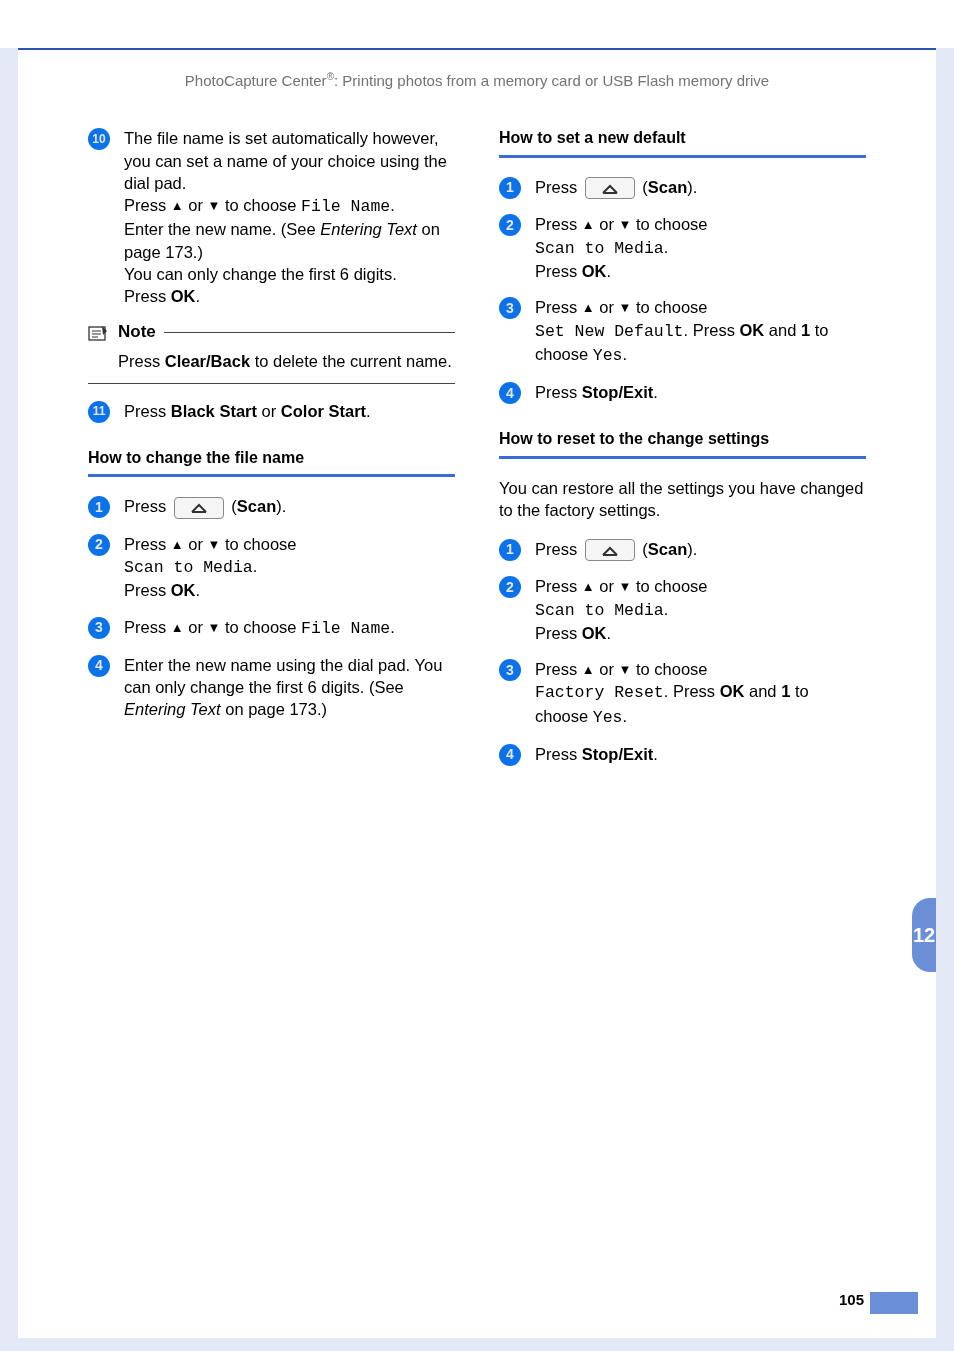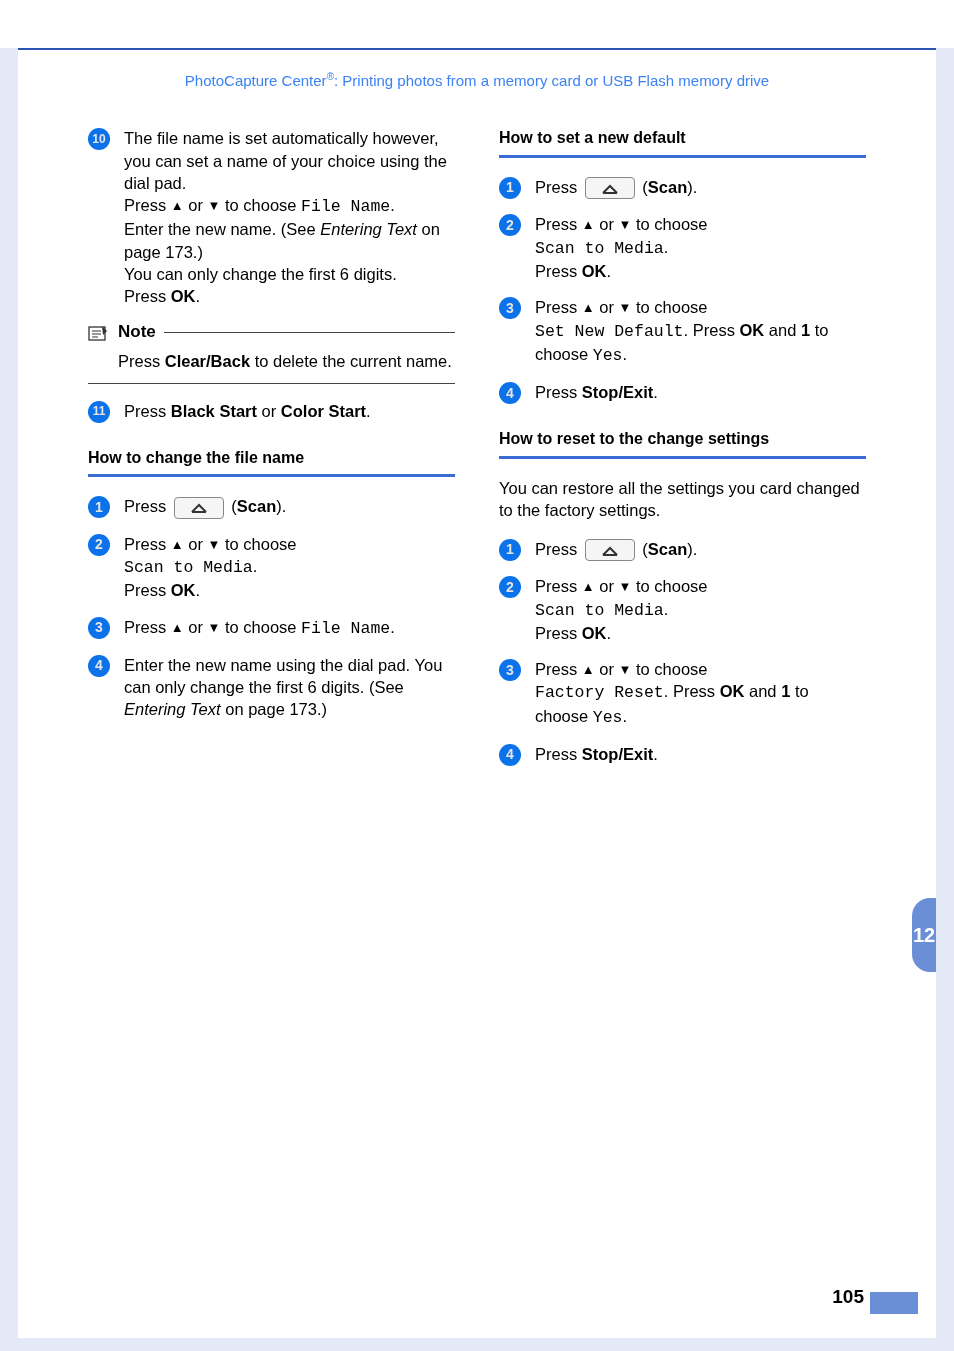--- a/index.html
+++ b/index.html
@@ -28,21 +28,21 @@
     padding: 0 0 60px 0;
   }
   .rule {
     height: 2px;
     background: #2a55b2;
     margin: 48px 0 20px 0;
   }
   .header-text {
     text-align: center;
     font-size: 15px;
-    color: #3b82f6;
+    color: #737373;
     margin-bottom: 36px;
   }
   .header-text sup { font-size: 10px; }
   .cols {
     display: flex;
     gap: 44px;
     padding: 0 70px 0 70px;
   }
   .col {
     flex: 1 1 0;
@@ -136,21 +136,21 @@
     font-size: 20px;
     display: flex;
     align-items: center;
     justify-content: center;
   }
   .page-num {
     position: absolute;
     right: 72px;
     bottom: 28px;
     font-weight: bold;
-    font-size: 19px;
+    font-size: 15px;
   }
   .page-num-bar {
     position: absolute;
     right: 18px;
     bottom: 24px;
     width: 48px;
     height: 22px;
     background: #6b8fd6;
   }
   .arrow { font-size: 13px; position: relative; top:-1px;}
@@ -278,21 +278,21 @@
 
         <div class="step">
           <div class="badge">4</div>
           <div class="step-body">
             <span>Press </span><span class="bold">Stop/Exit</span><span>.</span>
           </div>
         </div>
 
         <h2 class="section">How to reset to the change settings</h2>
         <div class="section-rule"></div>
-        <p>You can restore all the settings you card changed to the factory settings.</p>
+        <p>You can restore all the settings you have changed to the factory settings.</p>
 
         <div class="step">
           <div class="badge">1</div>
           <div class="step-body">
             <span>Press </span><span class="scan-btn"><svg width="18" height="12" viewBox="0 0 18 12">
                   <path d="M2 10 L9 3 L16 10" fill="none" stroke="#333" stroke-width="2"></path>
                   <path d="M2 10 L16 10" stroke="#333" stroke-width="2"></path>
                 </svg></span><span> (</span><span class="bold">Scan</span><span>).</span>
           </div>
         </div>

